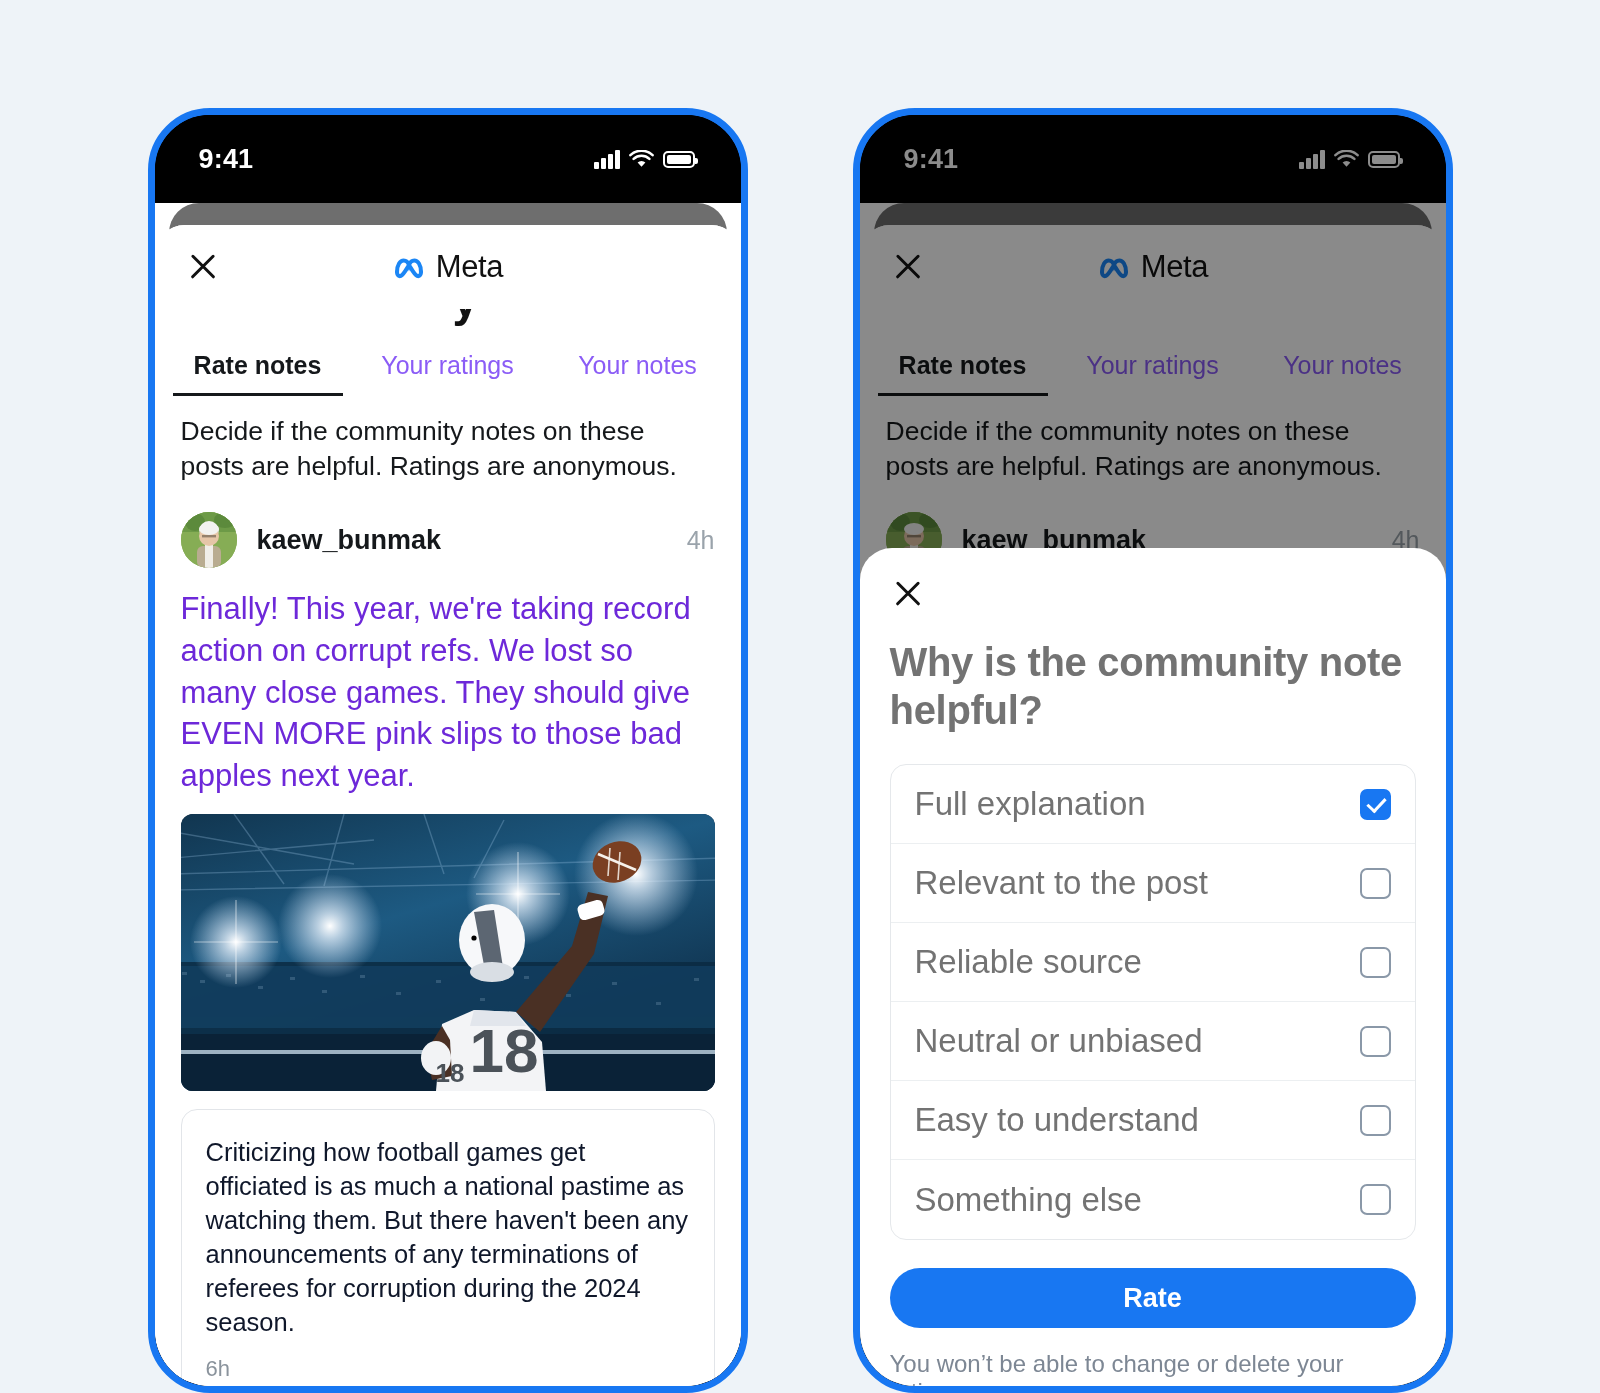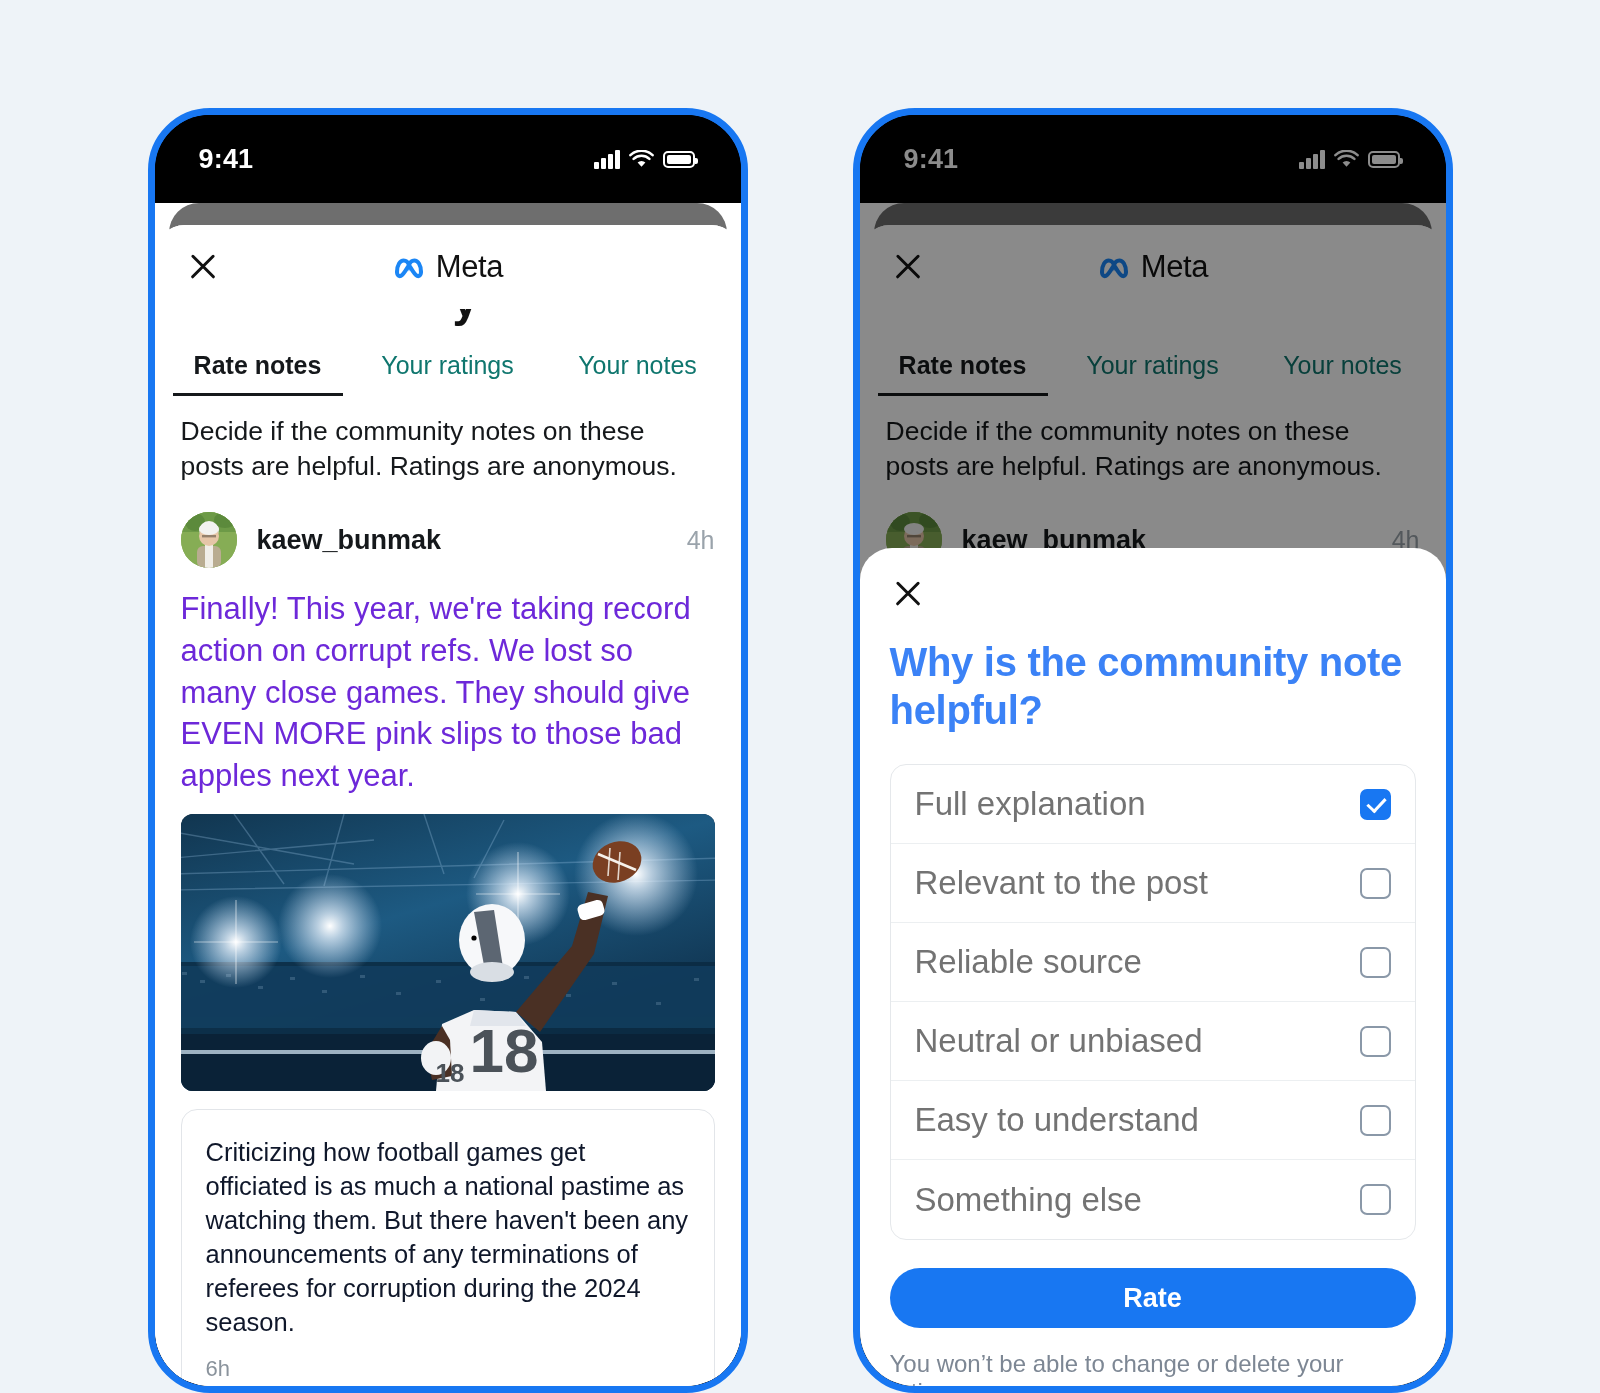--- a/index.html
+++ b/index.html
@@ -181,21 +181,21 @@
   .tabs {
     display: flex;
     padding: 0 8px;
     position: relative;
   }
   .tab {
     flex: 1;
     text-align: center;
     padding: 12px 0 16px;
     font-size: 25px;
-    color: #0f766e;
+    color: #8b5cf6;
     position: relative;
     cursor: pointer;
   }
   .tab.active { color: #15181b; font-weight: 700; }
   .tab.active::after {
     content: "";
     position: absolute;
     left: 10px; right: 10px; bottom: 0;
     height: 3px;
     background: #15181b;
@@ -300,21 +300,21 @@
     border-radius: 32px 32px 0 0;
     z-index: 9;
     padding: 28px 30px 0;
     overflow: hidden;
   }
 
   .modal-title {
     font-size: 40px;
     font-weight: 700;
     line-height: 1.2;
-    color: #3b82f6;
+    color: #737373;
     margin-top: 26px;
     letter-spacing: -0.3px;
   }
 
   .options {
     margin-top: 30px;
     border: 1.5px solid #e5e8eb;
     border-radius: 16px;
     overflow: hidden;
   }

